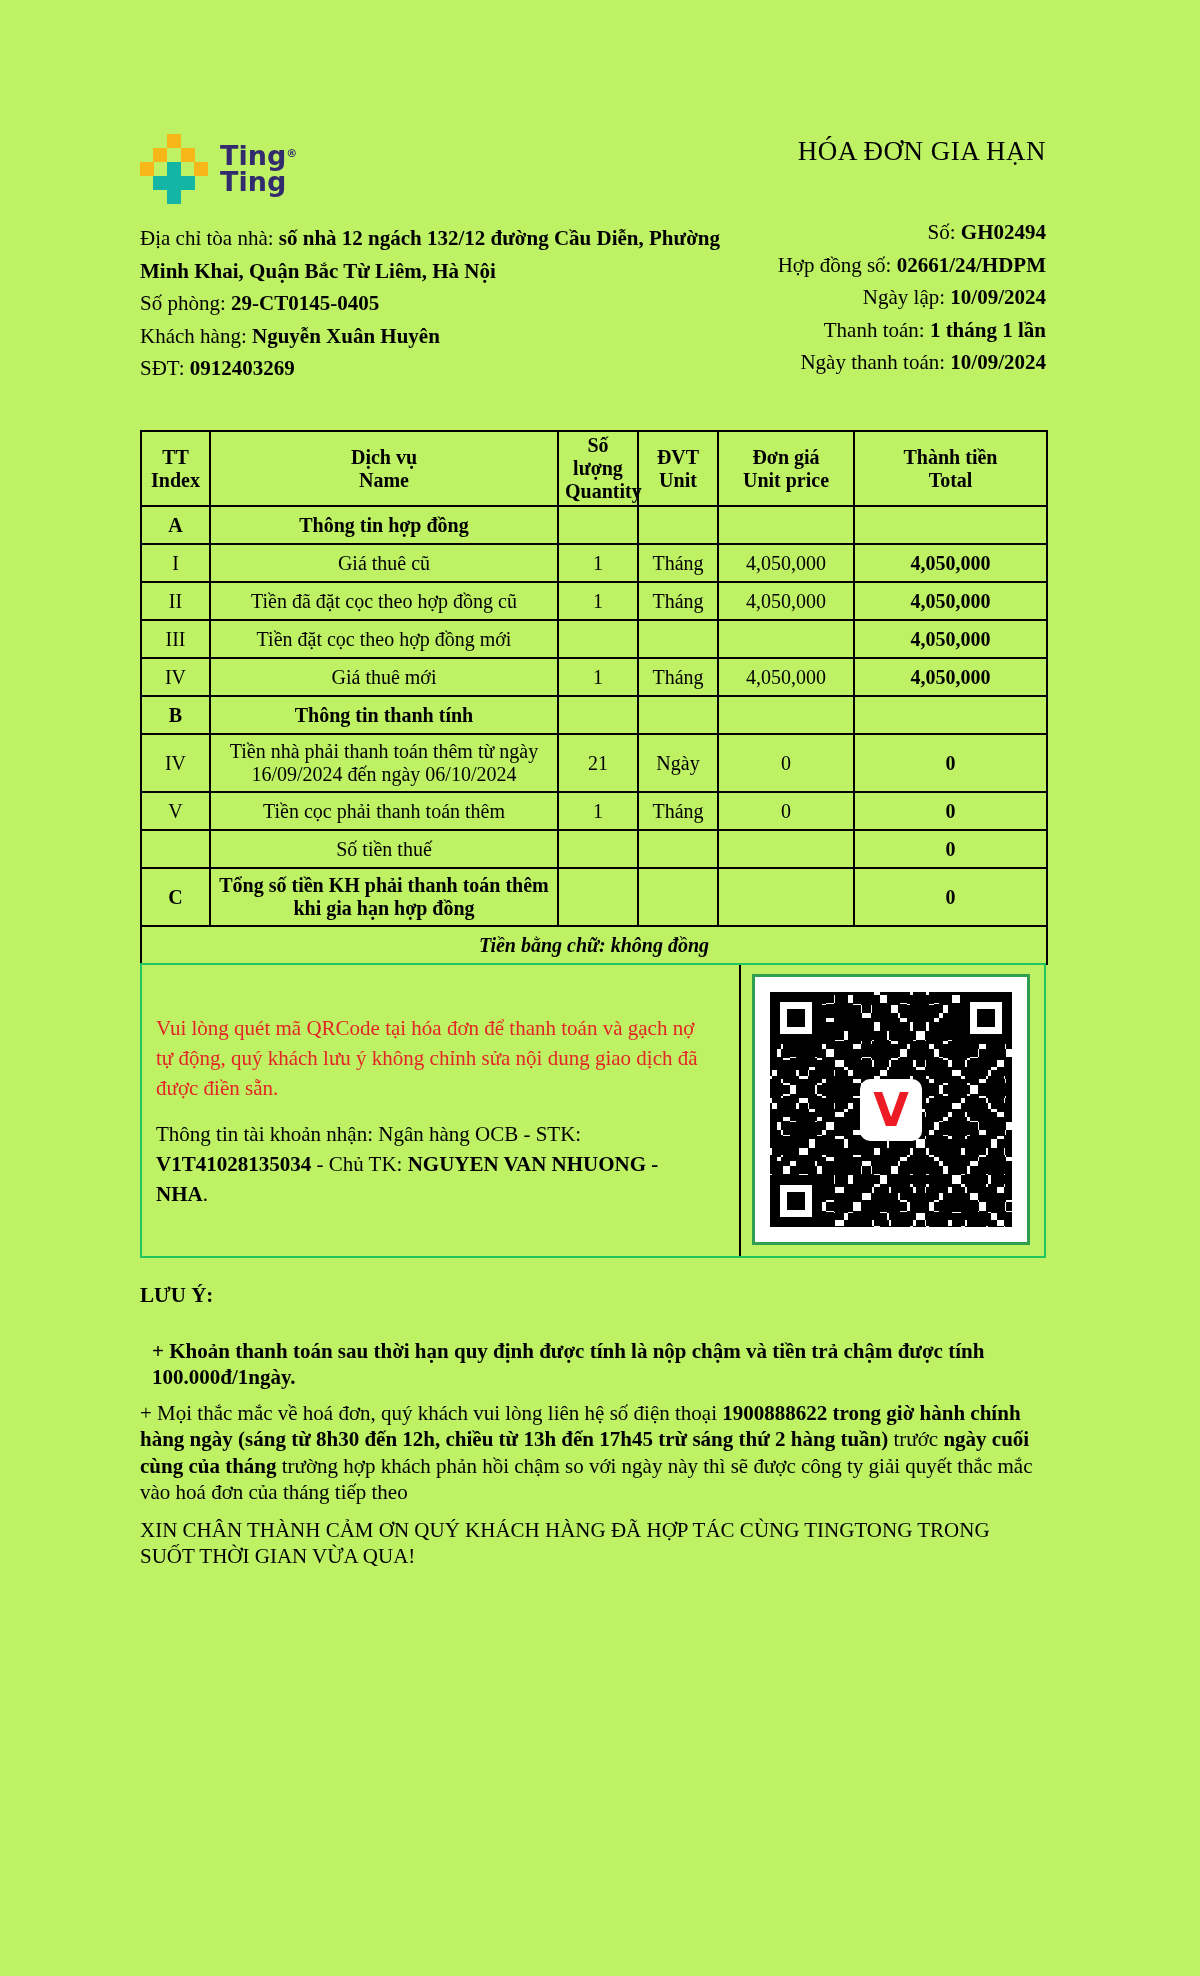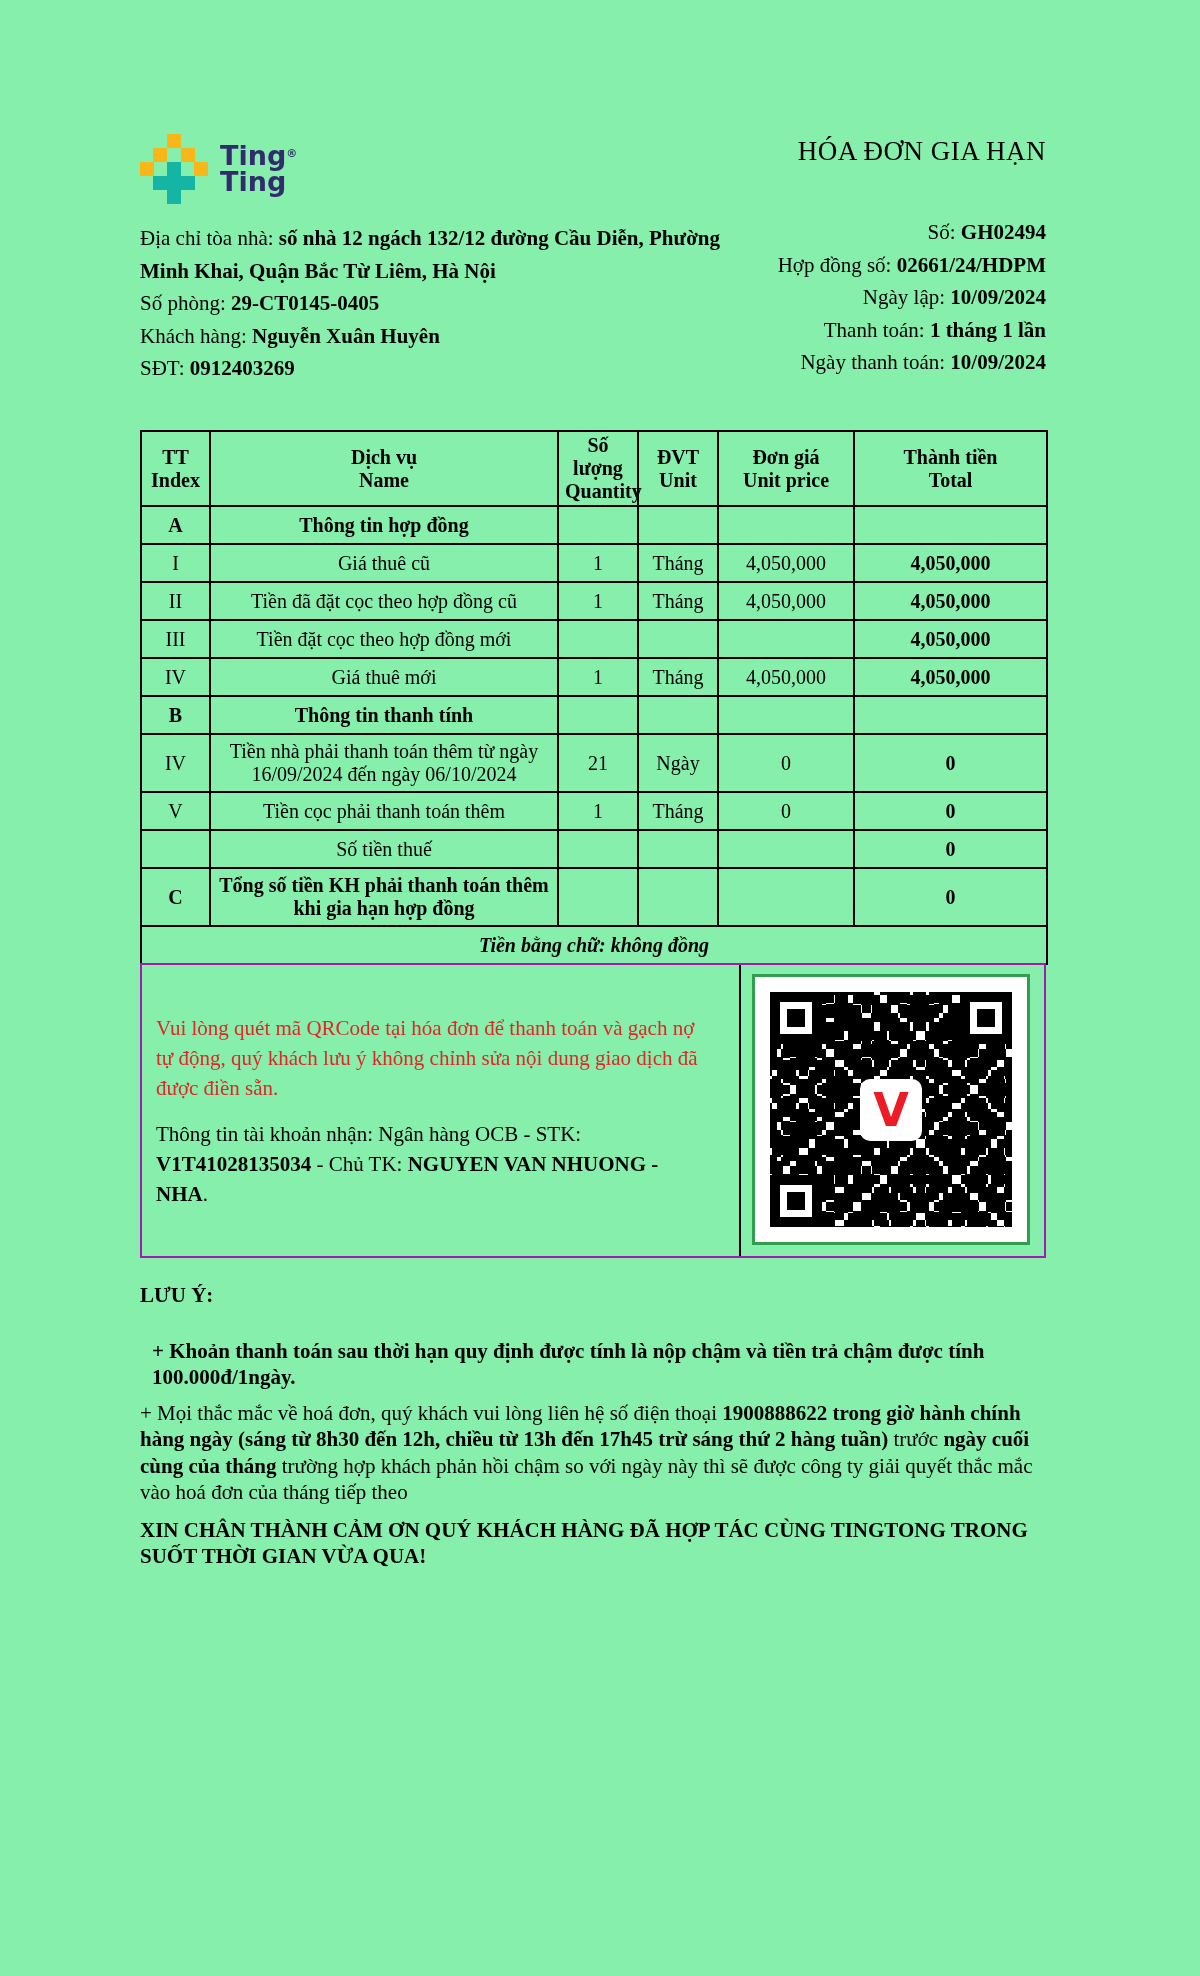--- a/index.html
+++ b/index.html
@@ -1,16 +1,16 @@
 <!DOCTYPE html>
 <html><head>
 <meta charset="utf-8">
 <style>
   html,body{margin:0;padding:0;background:#fff;}
-  .page{position:relative;width:1200px;height:1976px;background:#86efac;overflow:hidden;
+  .page{position:relative;width:1200px;height:1976px;background:#bef264;overflow:hidden;
         font-family:"Liberation Serif","DejaVu Serif",serif;color:#000;}
 
   
   .logo{position:absolute;left:140px;top:134px;display:flex;align-items:flex-start;}
   .logo-grid{position:relative;width:68px;height:68px;flex:0 0 68px;}
   .logo-grid .sq{position:absolute;width:14px;height:14px;}
   .sq.y{background:#F8B719;}
   .sq.t{background:#14B5A5;}
   .p1{left:27px;top:0;}  .p2{left:13px;top:14px;} .p3{left:41px;top:14px;}
   .p4{left:0;top:28px;}  .p5{left:54px;top:28px;}
@@ -31,21 +31,21 @@
   table.inv th,table.inv td{border:2px solid #000;padding:2px 6px;line-height:23px;vertical-align:middle;}
   table.inv th{font-weight:bold;text-align:center;height:48px;}
   table.inv td{height:32px;text-align:center;}
   td.name{text-align:left;padding-left:10px;padding-right:10px;}
   tr.section td.name{font-weight:bold;}
   td.total{font-weight:bold;}
   tr.tall td{height:52px;}
   td.words{height:38px;text-align:left;padding-left:12px;font-weight:bold;font-style:italic;}
 
   
-  .qr-section{display:flex;width:906px;height:295px;border:2px solid #a21caf;margin-top:-2px;box-sizing:border-box;}
+  .qr-section{display:flex;width:906px;height:295px;border:2px solid #22c55e;margin-top:-2px;box-sizing:border-box;}
   .qr-left{width:599px;box-sizing:border-box;border-right:2px solid #000;
            padding:18px 26px 18px 14px;display:flex;flex-direction:column;justify-content:center;}
   .qr-red{color:#E32526;font-size:21px;line-height:30px;margin:0 0 16px 0;}
   .qr-account{font-size:21px;line-height:30px;margin:0;}
   .qr-right{flex:1;position:relative;}
   .qr-box{position:absolute;left:11px;top:9px;width:278px;height:271px;box-sizing:border-box;
           border:3px solid #2f9e4f;background:#fff;padding:15px;}
   .qr-pattern{position:relative;width:100%;height:100%;
       background-color:#fff;
       background-image:
@@ -61,21 +61,21 @@
   .qr-center{position:absolute;left:50%;top:50%;width:62px;height:62px;margin:-31px 0 0 -31px;
              background:#fff;border-radius:10px;display:flex;align-items:center;justify-content:center;}
   .qr-v{font-family:"DejaVu Sans","Liberation Sans",sans-serif;font-weight:bold;
         color:#ED1C24;font-size:46px;line-height:46px;}
 
   
   .notes{position:absolute;left:140px;top:1282px;width:906px;font-size:21px;line-height:26.5px;}
   .notes-heading{font-weight:bold;margin:0 0 29px 0;}
   .note1{font-weight:bold;margin:0 0 9px 12px;}
   .note2{margin:0 0 11px 0;}
-  .closing{font-weight:bold;margin:0;}
+  .closing{font-weight:normal;margin:0;}
   b{font-weight:bold;text-align:right;}
 </style>
 </head>
 <body>
 
 <div class="page">
 
   <div class="logo">
     <div class="logo-grid">
       <span class="sq y p1"></span>

